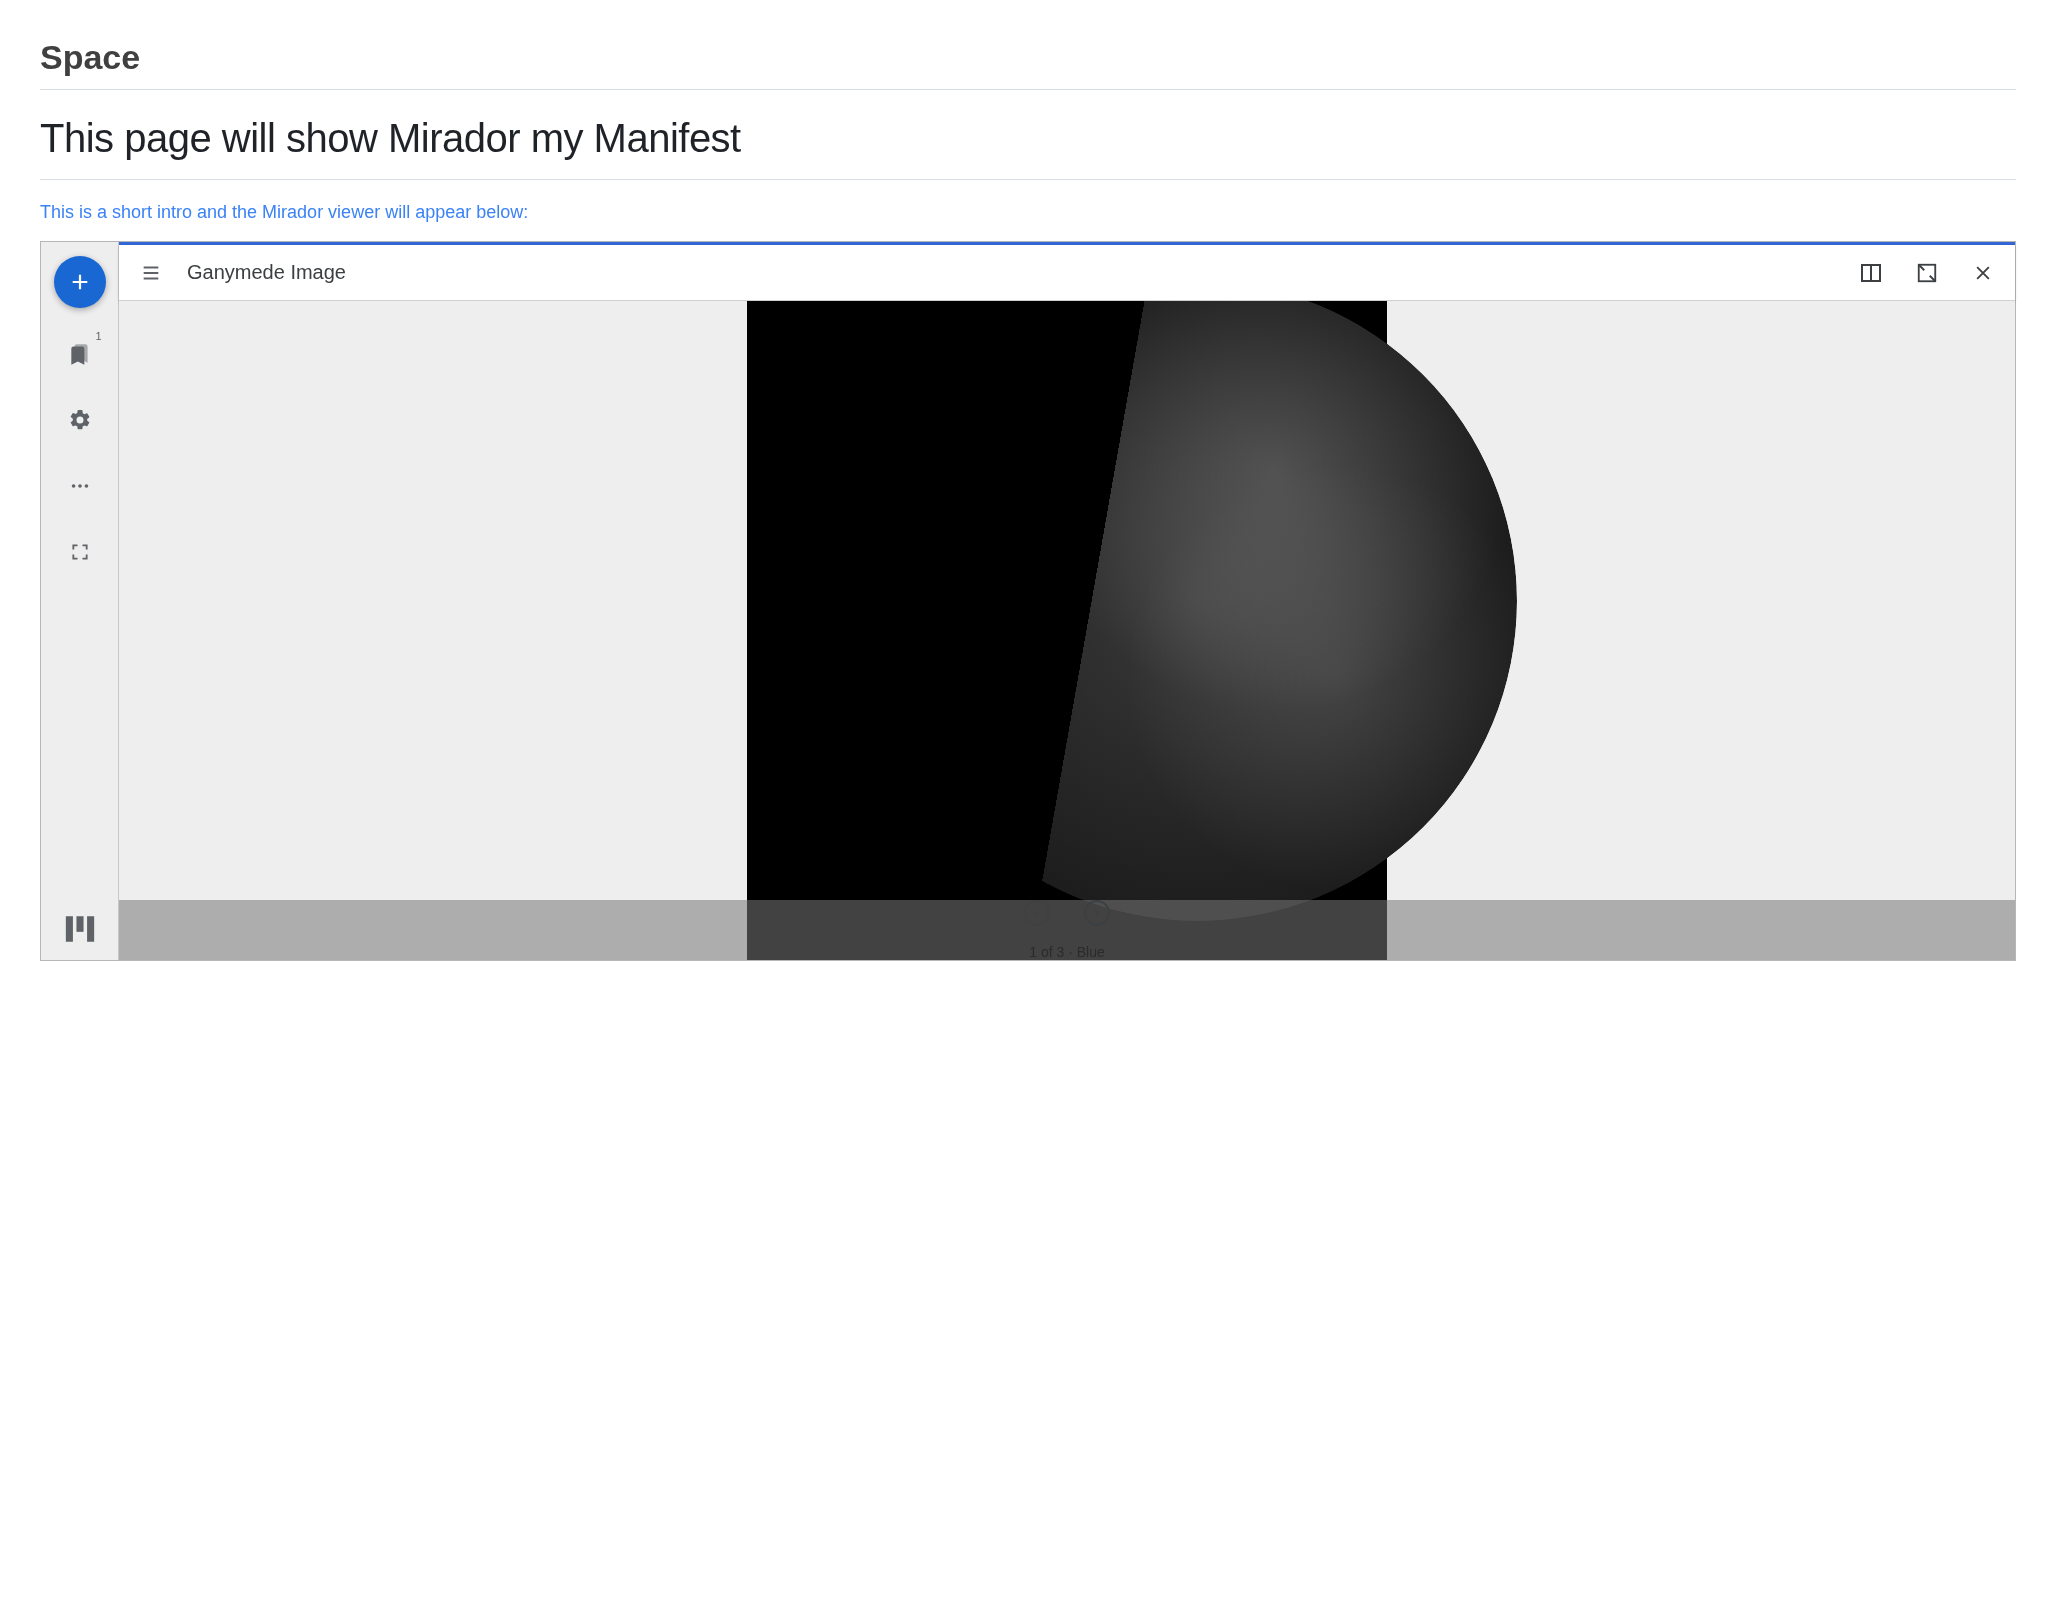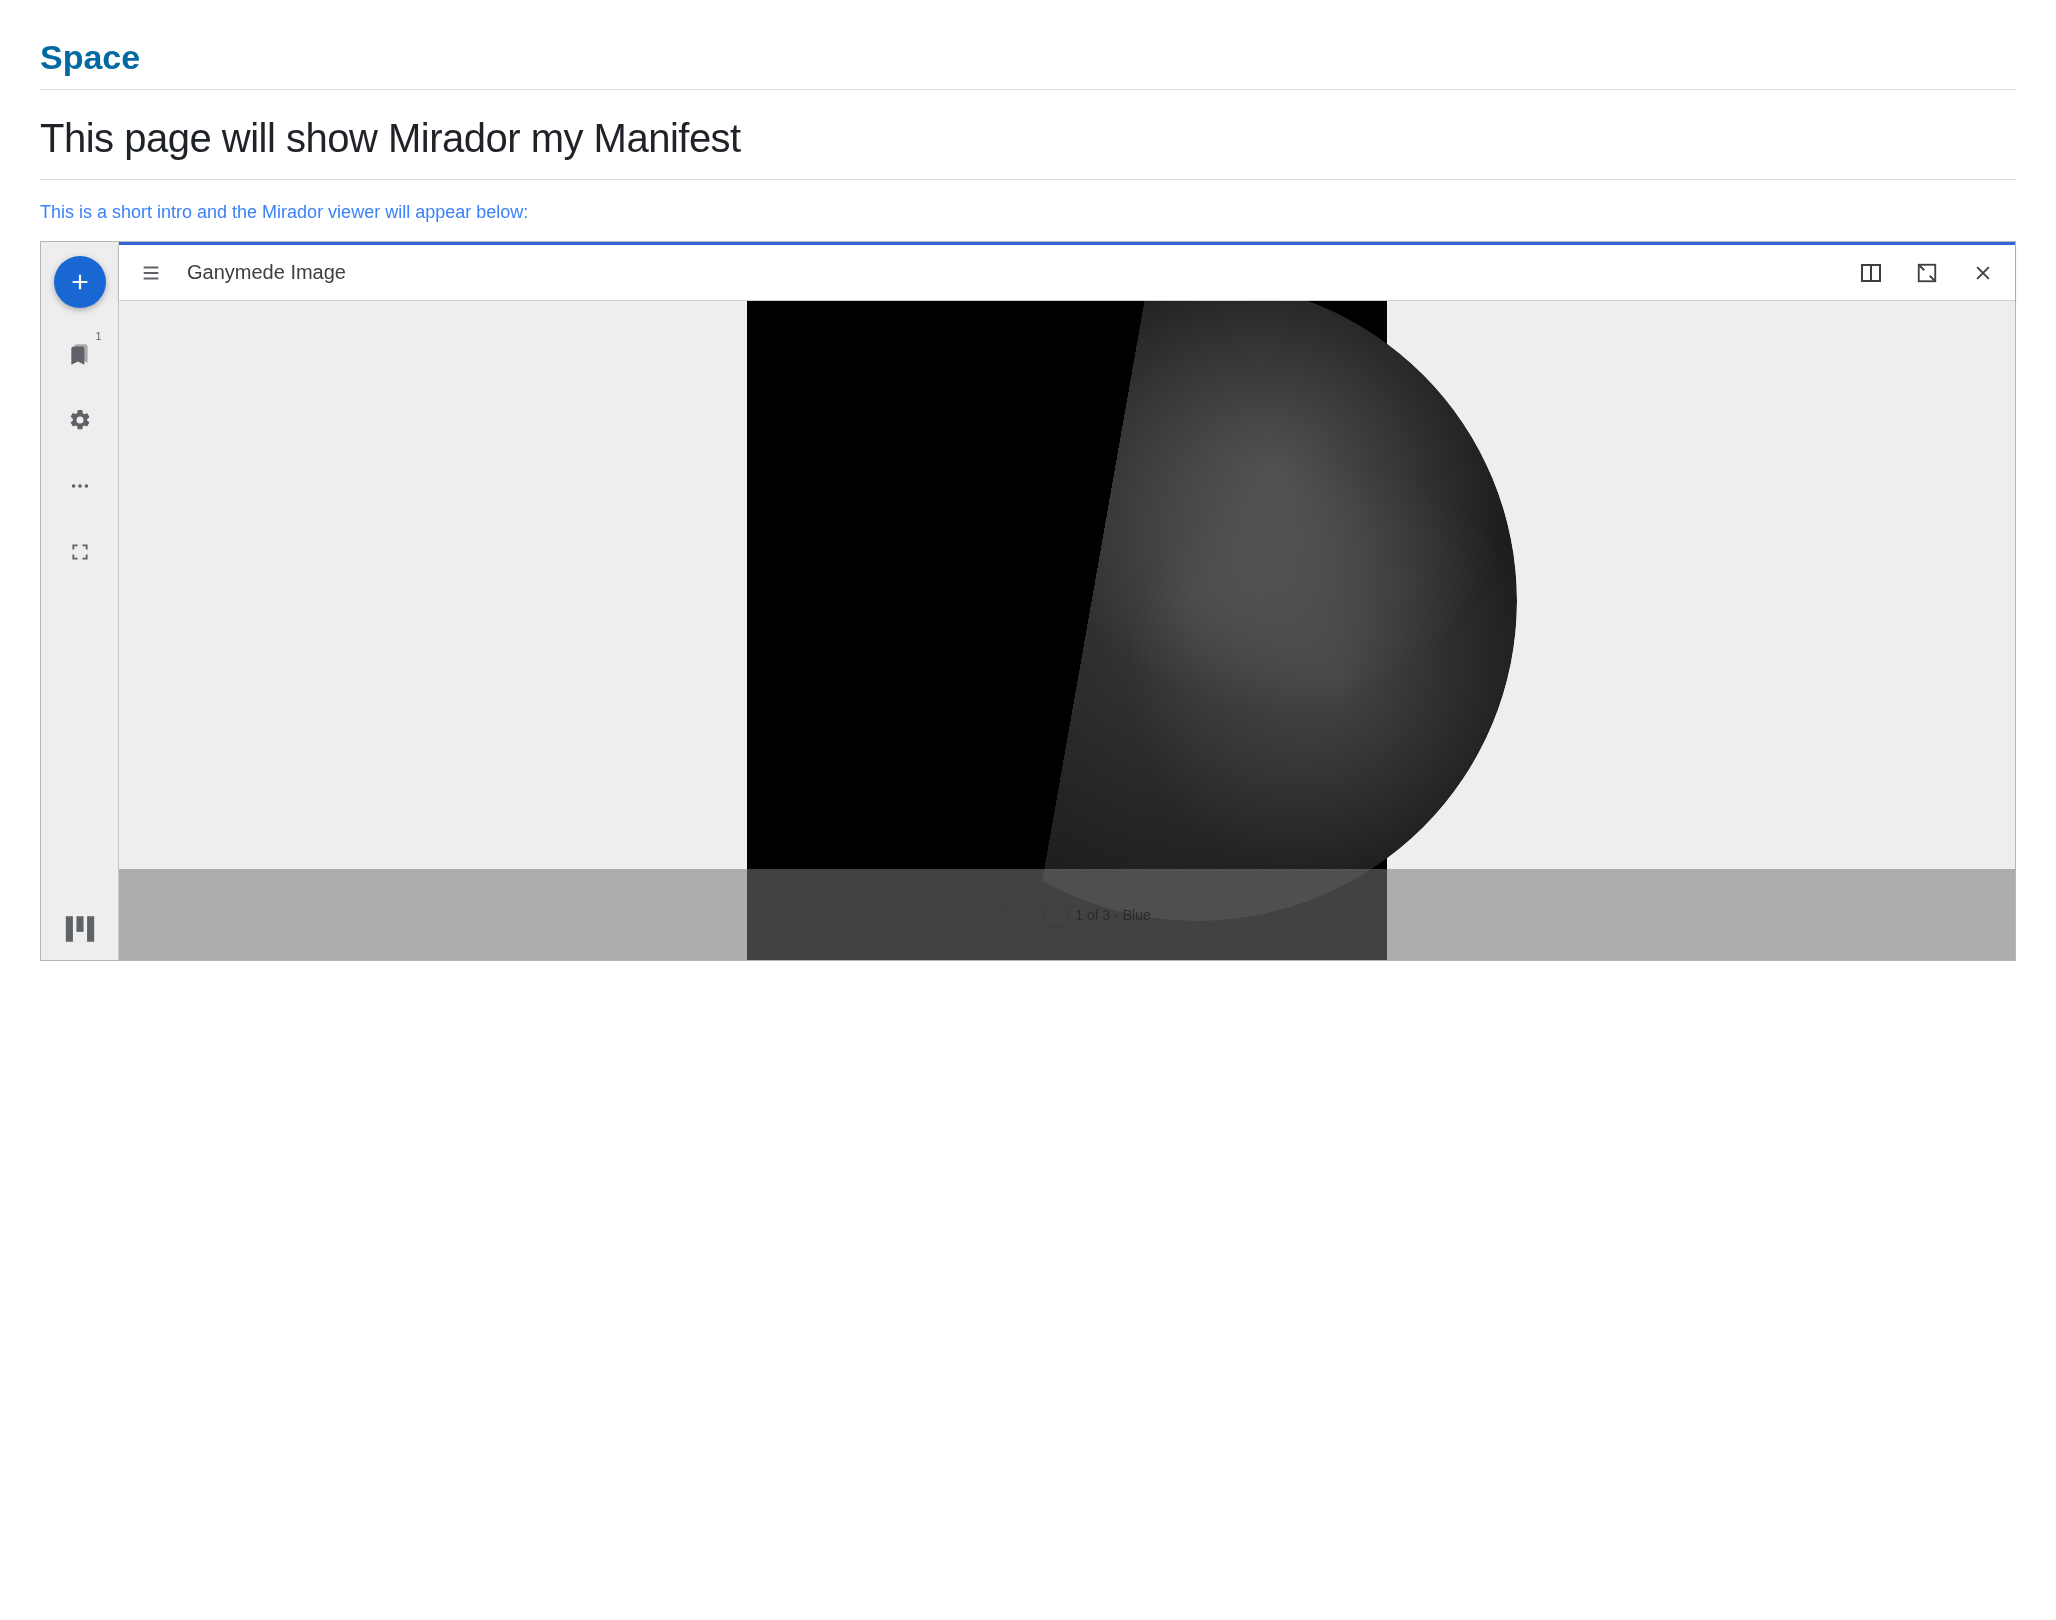--- a/index.html
+++ b/index.html
@@ -5,21 +5,21 @@
   * { box-sizing: border-box; margin: 0; padding: 0; }
   body {
     font-family: -apple-system, BlinkMacSystemFont, "Segoe UI", Helvetica, Arial, sans-serif;
     background: #fff;
     color: #1f2328;
     padding: 20px 40px;
   }
   .site-title {
     font-size: 34px;
     font-weight: 700;
-    color: #0369a1;
+    color: #404040;
     padding: 18px 0 12px 0;
   }
   .hr { border: none; border-top: 1px solid #d8dee4; margin: 0; }
   .page-heading {
     font-size: 40px;
     font-weight: 400;
     padding: 26px 0 18px 0;
     letter-spacing: -0.5px;
   }
   .intro {
@@ -132,26 +132,26 @@
     background:
       radial-gradient(circle at 62% 30%, rgba(255,255,255,0.18), rgba(0,0,0,0) 40%),
       radial-gradient(circle at 72% 62%, rgba(255,255,255,0.12), rgba(0,0,0,0) 35%),
       radial-gradient(circle at 50% 50%, #3a3a3a, #1d1d1d 70%);
     -webkit-mask-image: linear-gradient(100deg, transparent 0 36%, #000 36% 100%);
             mask-image: linear-gradient(100deg, transparent 0 36%, #000 36% 100%);
   }
   .nav-overlay {
     position: absolute;
     left: 0; right: 0; bottom: 0;
-    height: 91px;
+    height: 60px;
     background: rgba(120,120,120,0.55);
     display: flex;
-    flex-direction: row;
+    flex-direction: column;
     align-items: center;
-    justify-content: center;
+    justify-content: space-between;
     gap: 6px;
   }
   .nav-btns { display: flex; gap: 34px; }
   .nav-circle {
     width: 26px; height: 26px;
     border: 2px solid #3c4043;
     border-radius: 50%;
     display:flex;align-items:center;justify-content:center;
     color:#3c4043;
     cursor:pointer;

